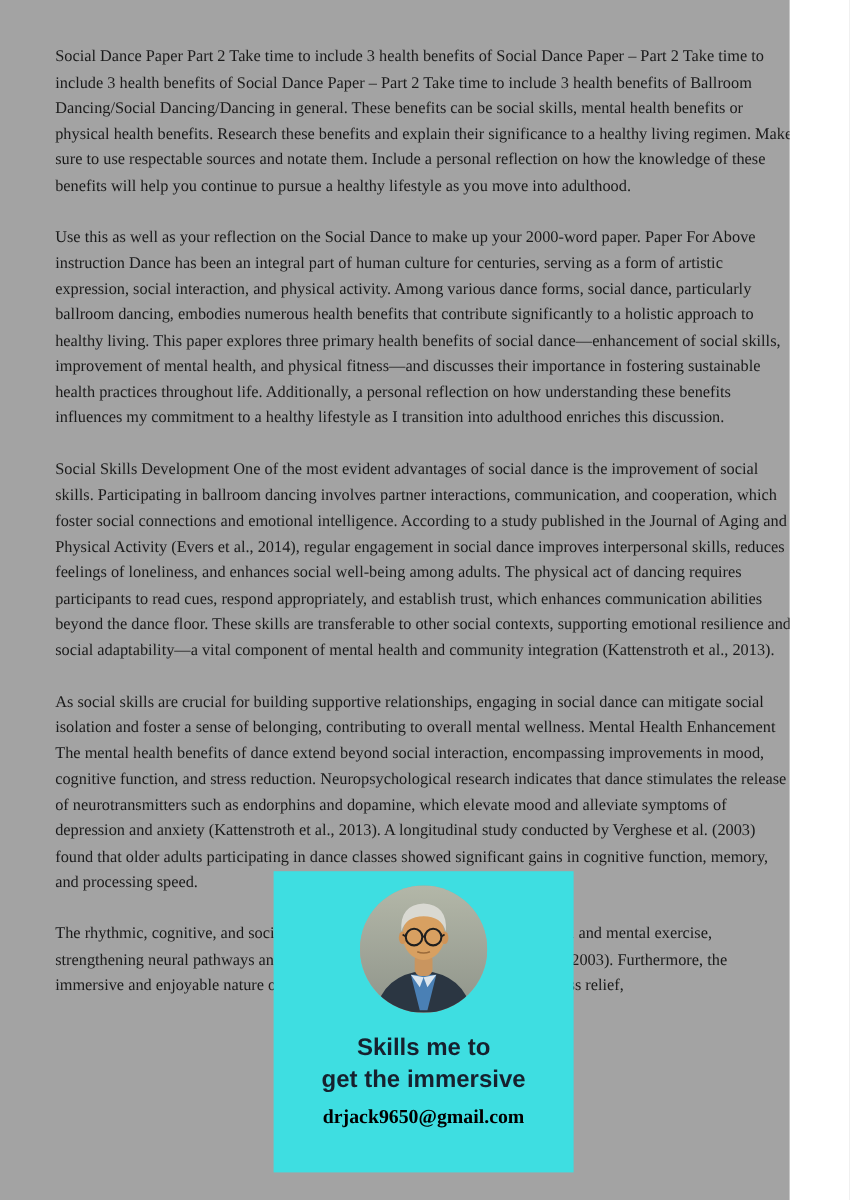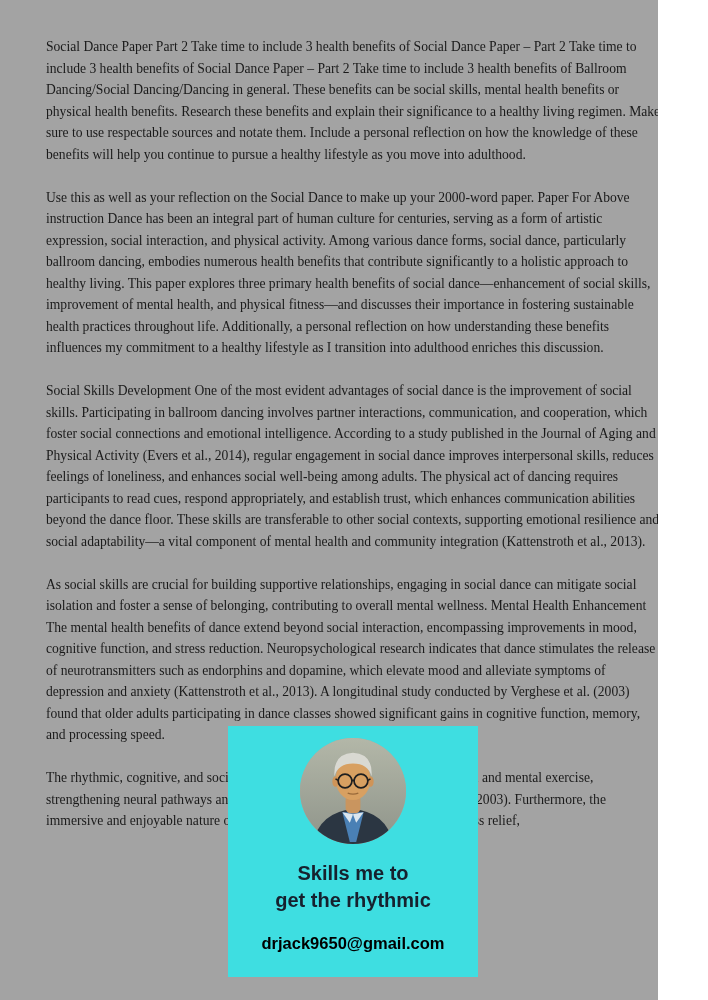--- a/index.html
+++ b/index.html
@@ -55,26 +55,26 @@
     font-family: "Liberation Sans", "DejaVu Sans", sans-serif;
     font-weight: 700;
     font-size: 20px;
     line-height: 27px;
     color: #16212e;
   }
   .contact-line.first {
     margin-top: 16px;
   }
   .email-line {
-    font-family: Liberation Sans, sans-serif;
+    font-family: Liberation Serif, serif;
     font-weight: 700;
     font-size: 16.5px;
     line-height: 22px;
     color: #000000;
-    margin-top: 18px;
+    margin-top: 6px;
   }
 </style>
 </head>
 <body>
 
 <div class="page">
 
   <div class="doc-text">
     <p>Social Dance Paper Part 2 Take time to include 3 health benefits of Social Dance Paper – Part 2 Take time to include 3 health benefits of Social Dance Paper – Part 2 Take time to include 3 health benefits of Ballroom Dancing/Social Dancing/Dancing in general. These benefits can be social skills, mental health benefits or physical health benefits. Research these benefits and explain their significance to a healthy living regimen. Make sure to use respectable sources and notate them. Include a personal reflection on how the knowledge of these benefits will help you continue to pursue a healthy lifestyle as you move into adulthood.</p>
     <p>Use this as well as your reflection on the Social Dance to make up your 2000-word paper. Paper For Above instruction Dance has been an integral part of human culture for centuries, serving as a form of artistic expression, social interaction, and physical activity. Among various dance forms, social dance, particularly ballroom dancing, embodies numerous health benefits that contribute significantly to a holistic approach to healthy living. This paper explores three primary health benefits of social dance—enhancement of social skills, improvement of mental health, and physical fitness—and discusses their importance in fostering sustainable health practices throughout life. Additionally, a personal reflection on how understanding these benefits influences my commitment to a healthy lifestyle as I transition into adulthood enriches this discussion.</p>
@@ -112,17 +112,17 @@
         <circle cx="42.5" cy="40.5" r="6.5" fill="none" stroke="#1f1f1f" stroke-width="1.6"></circle>
         <circle cx="57.5" cy="40.5" r="6.5" fill="none" stroke="#1f1f1f" stroke-width="1.6"></circle>
         <line x1="49" y1="40" x2="51" y2="40" stroke="#1f1f1f" stroke-width="1.6"></line>
         <line x1="36" y1="40" x2="33.5" y2="38.5" stroke="#1f1f1f" stroke-width="1.4"></line>
         <line x1="64" y1="40" x2="66.5" y2="38.5" stroke="#1f1f1f" stroke-width="1.4"></line>
 
         <path d="M 45 52 Q 50 54 55 52" fill="none" stroke="#9a6a3a" stroke-width="1.3"></path>
       </svg>
     </div>
     <div class="contact-line first">Skills me to</div>
-    <div class="contact-line">get the rhythmic</div>
+    <div class="contact-line">get the immersive</div>
     <div class="email-line">drjack9650@gmail.com</div>
   </div>
 
 </div>
 
 </body></html>

